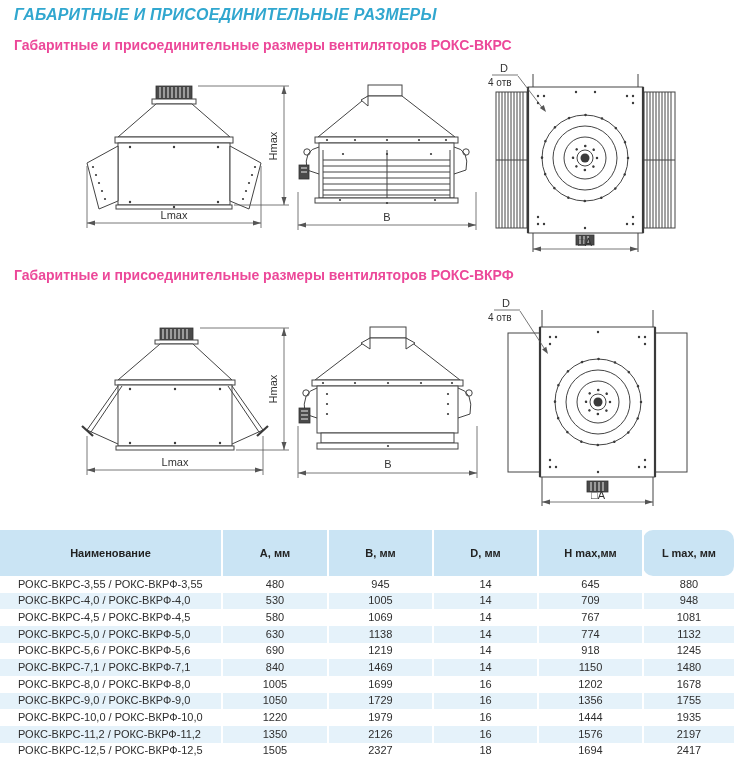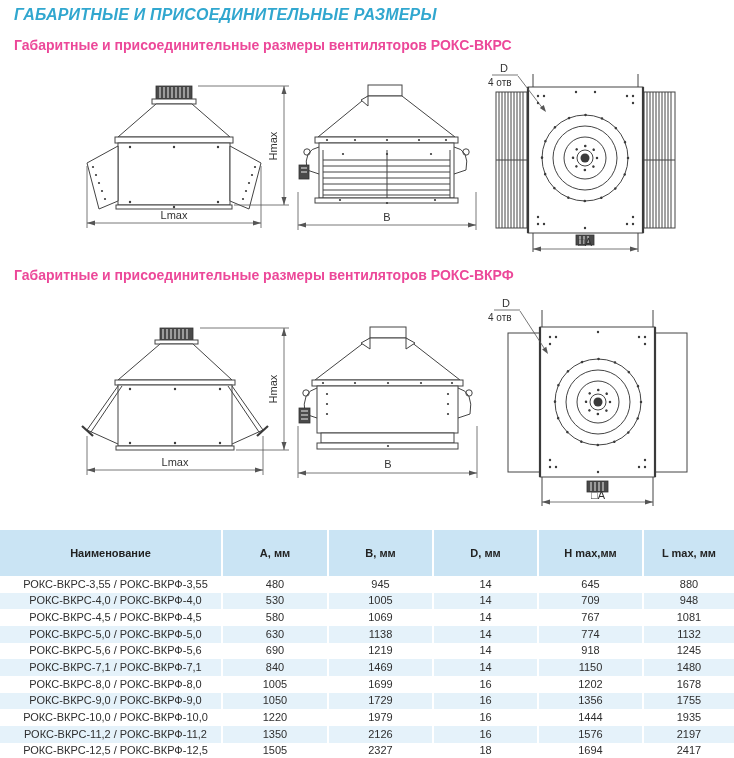--- a/index.html
+++ b/index.html
@@ -33,27 +33,27 @@
   .boltring{fill:none;stroke:#3a3a3a;stroke-width:2.5;stroke-linecap:round;}
   
   .dim-table{
     position:absolute;top:530px;left:0;width:734px;
     border-collapse:collapse;table-layout:fixed;
   }
   .dim-table th{
     height:22px;background:#cae4f4;font-size:11px;font-weight:bold;color:#222;
     text-align:center;vertical-align:middle;border-right:2px solid #fff;padding:12px;
   }
-  .dim-table th:last-child{border-right:none;}
+  .dim-table th:last-child{border-right:none;border-radius:10px;}
   .dim-table td{
     height:16.66px;font-size:11px;color:#2e2e2e;text-align:center;vertical-align:middle;
     border-right:2px solid #fff;padding:0;line-height:1;
   }
   .dim-table td:last-child{border-right:none;}
-  .dim-table td.name{text-align:center;padding-left:10px;}
+  .dim-table td.name{text-align:left;padding-left:18px;}
   .dim-table tbody tr:nth-child(even){background:#e5f2fa;}
   .dim-table tbody tr:nth-child(odd){background:#fff;}
 </style>
 </head>
 <body>
 
 <div class="page">
 
   <h1 class="page-title">ГАБАРИТНЫЕ И ПРИСОЕДИНИТЕЛЬНЫЕ РАЗМЕРЫ</h1>
   <h2 class="section-title st1">Габаритные и присоединительные размеры вентиляторов РОКС-ВКРС</h2>

